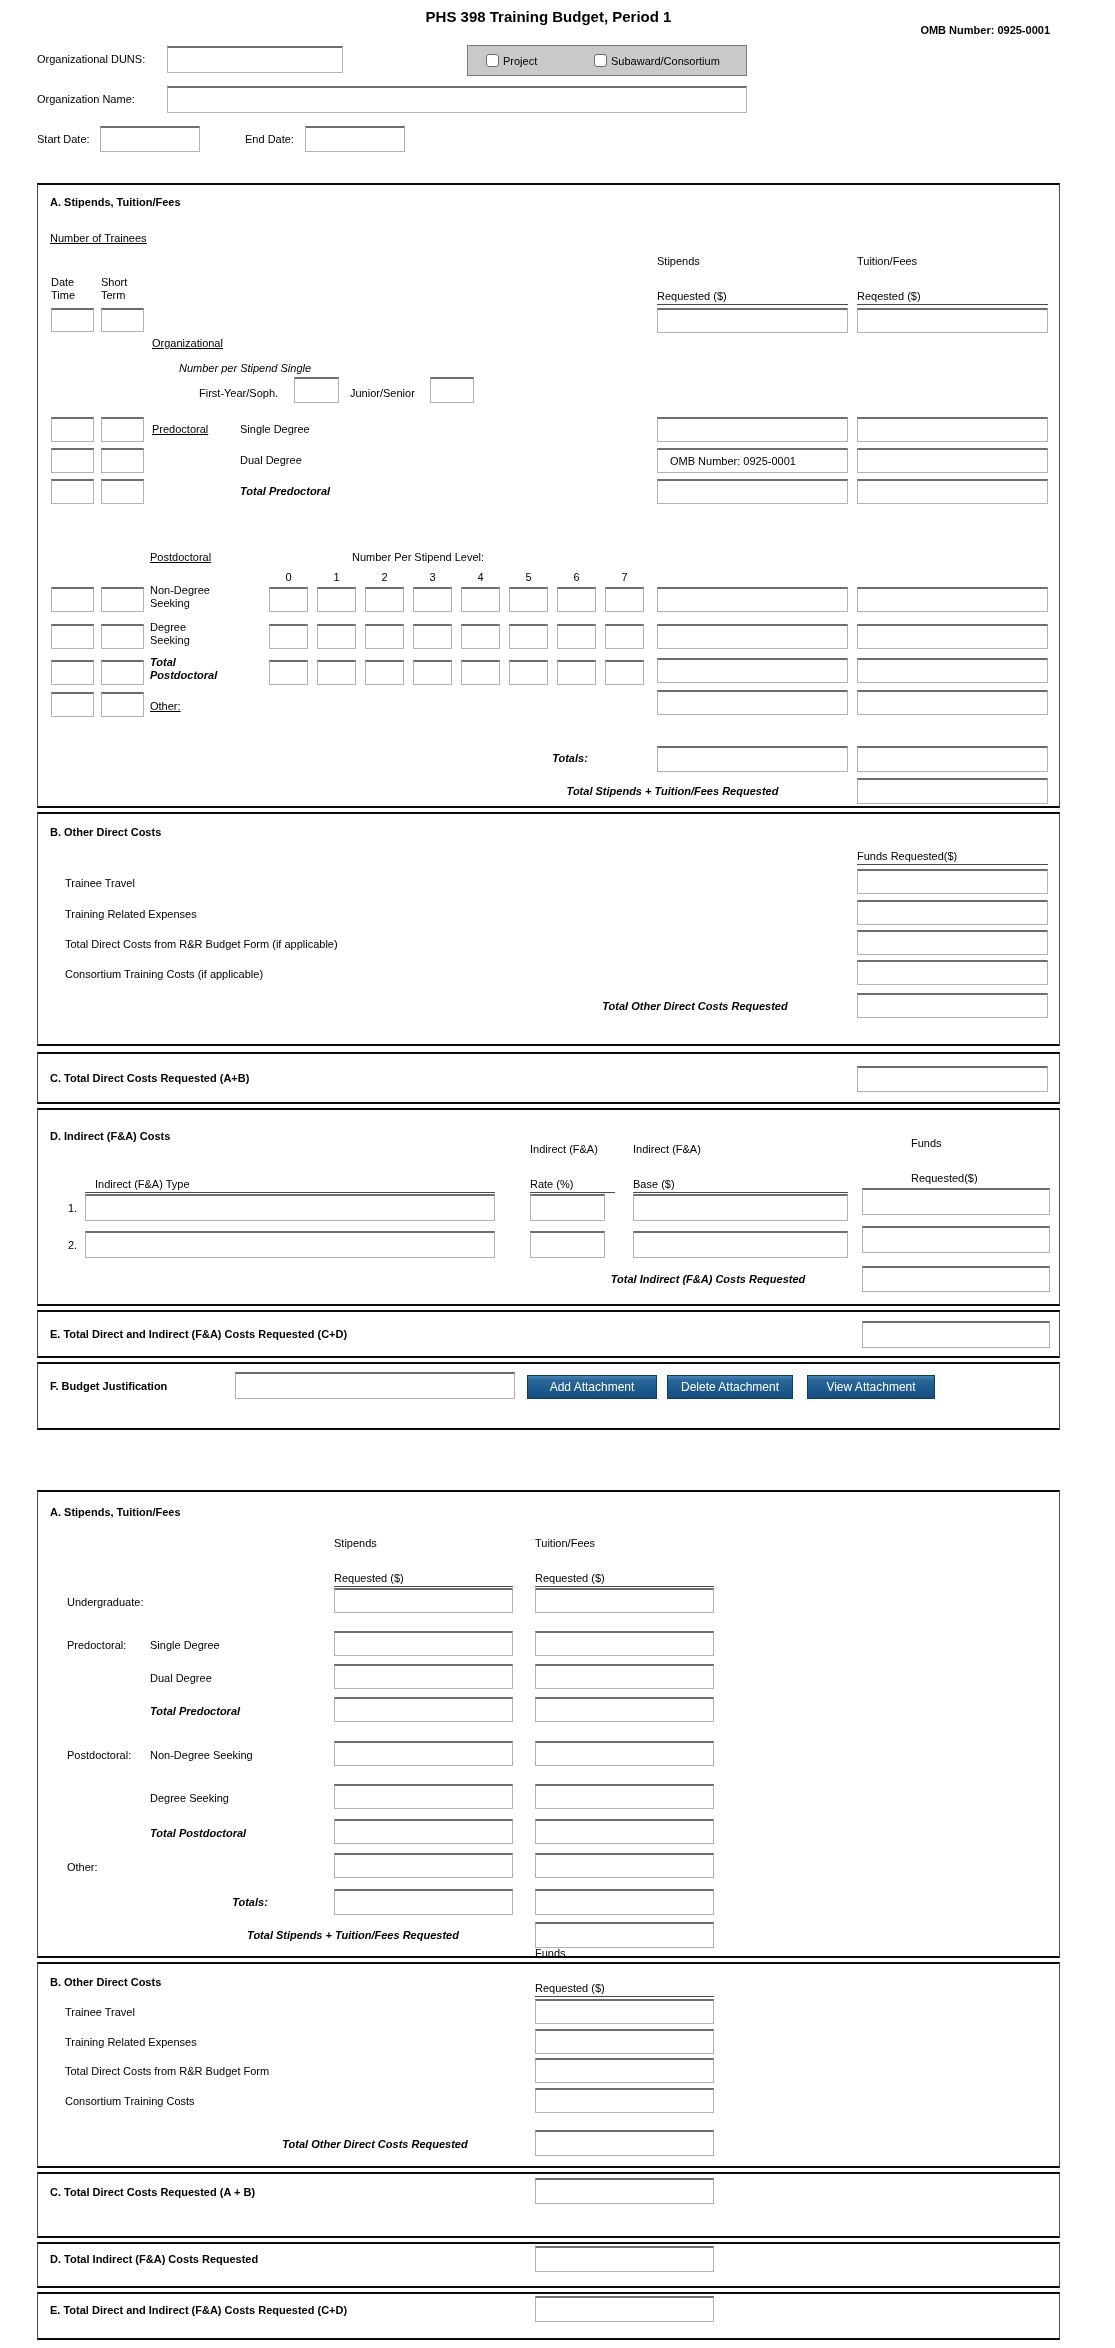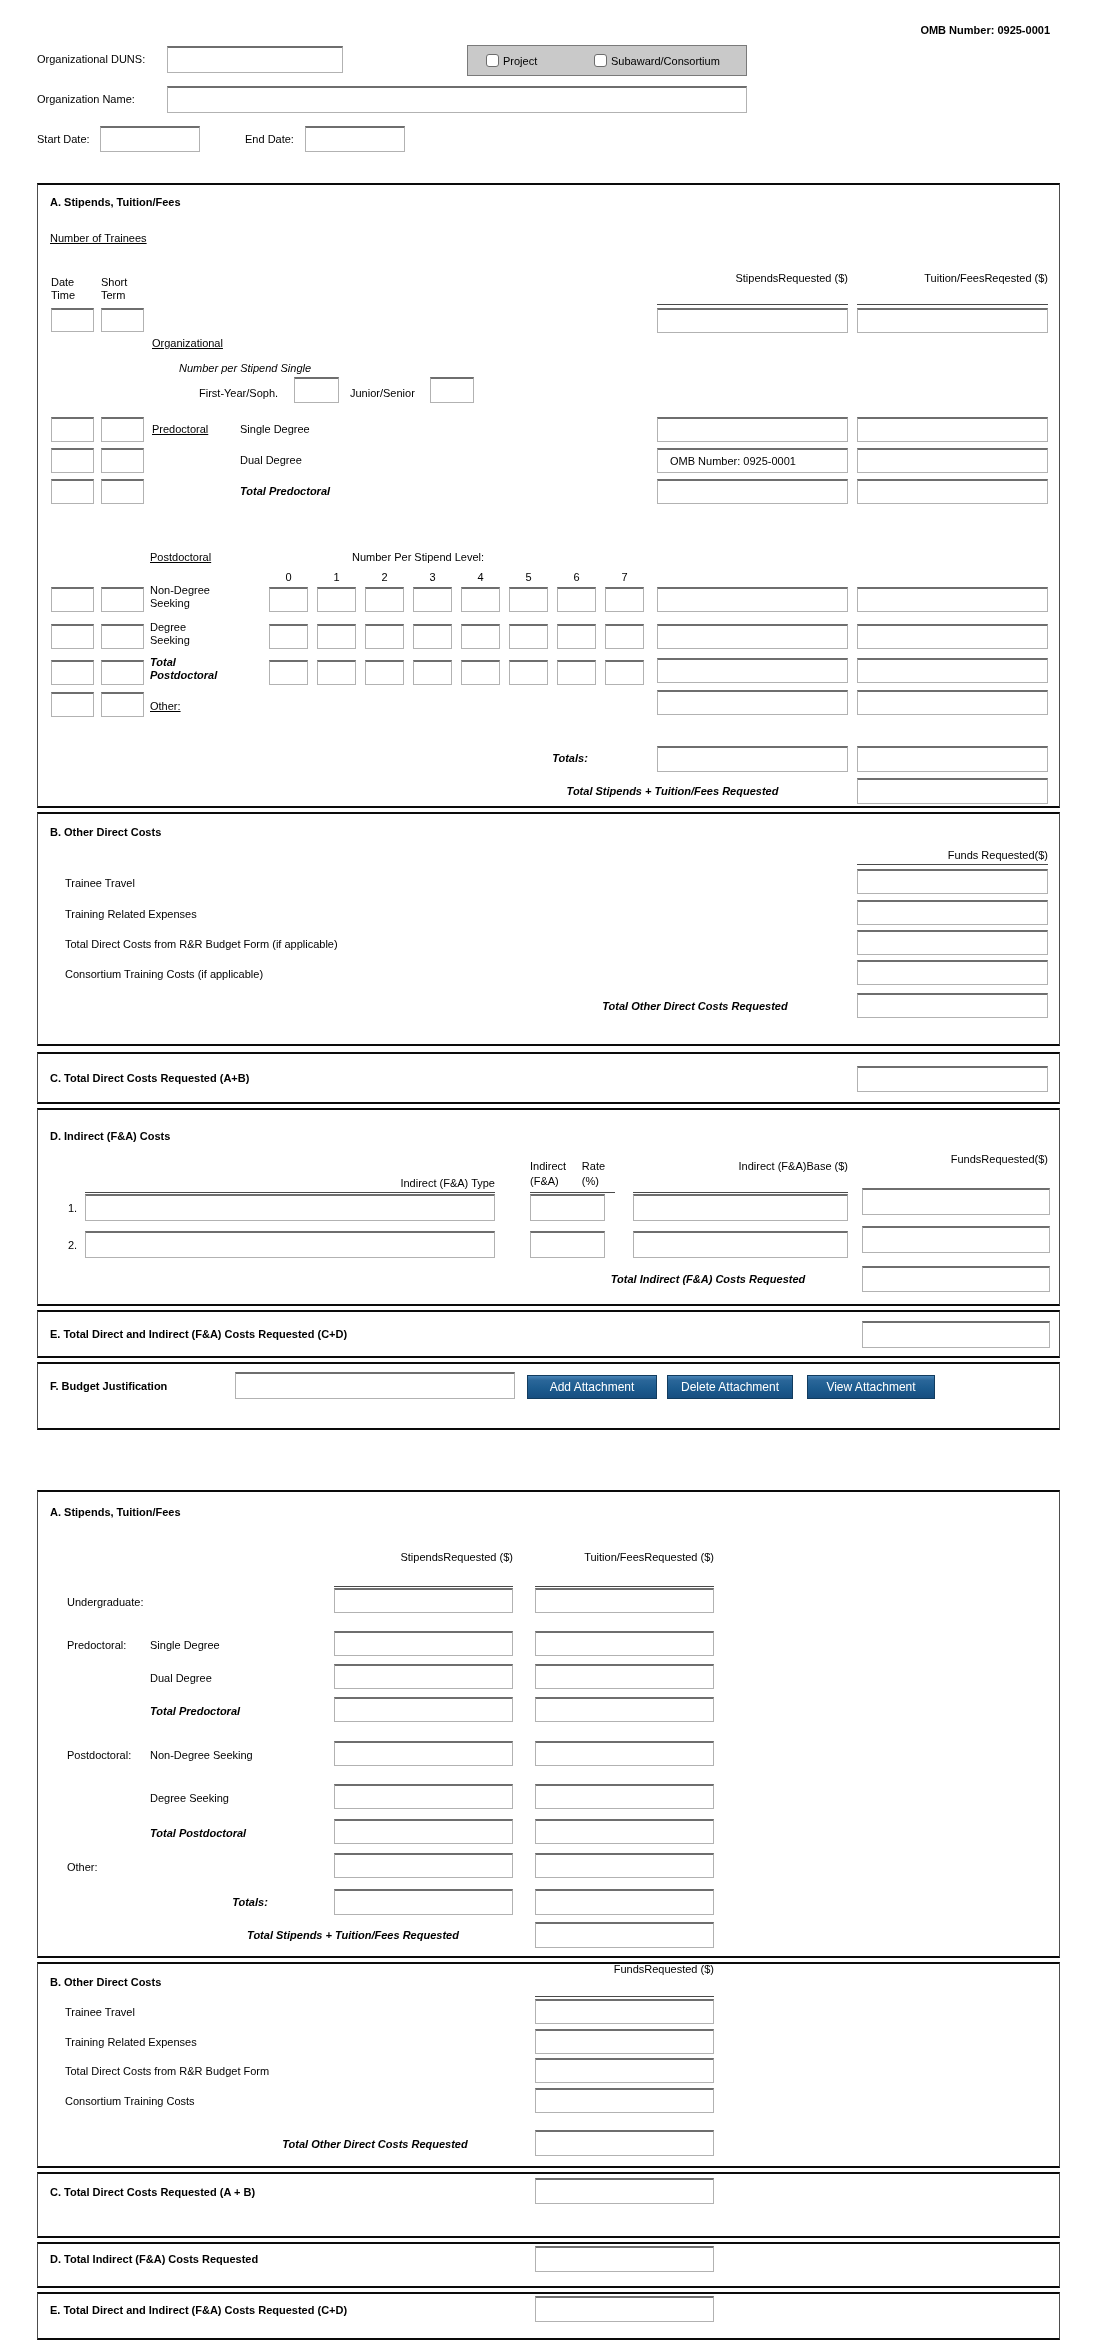--- a/index.html
+++ b/index.html
@@ -11,37 +11,38 @@
   .bi{font-weight:bold;font-style:italic;}
   .i{font-style:italic;}
   .u{text-decoration:underline;}
   .r{text-align:center;}
   .ctr{text-align:center;}
   .sec{position:absolute;left:37px;width:1023px;background:#fff;box-sizing:border-box;
        border:1px solid #4d4d4d;border-top:2px solid #0a0a0a;border-bottom:2px solid #0a0a0a;}
   .ipt{position:absolute;background:#fff;border:1px solid #b2b2b2;border-top:2px solid #6e6e6e;
        box-sizing:border-box;font-family:inherit;font-size:11px;padding:0 4px;}
   input.ipt{outline:none;}
-  .hdr{position:absolute;display:flex;flex-direction:row;justify-content:flex-end;
-       line-height:15px;box-sizing:border-box;}
+  .hdr{position:absolute;display:flex;flex-direction:column;justify-content:flex-end;
+       line-height:15px;box-sizing:border-box;gap:20px;}
   .hdr.under{border-bottom:1px solid #4a4a4a;}
   .title{position:absolute;left:37px;width:1023px;text-align:center;font-weight:bold;font-size:15px;}
   .gray{position:absolute;background:#c9c9c9;border:1px solid #7a7a7a;box-sizing:border-box;}
   .cb{position:absolute;width:13px;height:13px;background:#fff;border:1px solid #6d6d6d;
       border-radius:3px;box-sizing:border-box;}
   .btn{position:absolute;height:24px;box-sizing:border-box;color:#fff;font-size:12px;
        text-align:center;line-height:22px;border:1px solid #123c5f;
        background:linear-gradient(180deg,#4a86b8 0%,#2a6699 20%,#1d5c8f 55%,#174e80 100%);
        cursor:pointer;}
 </style>
 </head>
 <body>
 
 <div class="page">
 
+  <div class="title" style="top:8px;">PHS 398 Training Budget, Period 1</div>
   <div class="lbl b" style="left:860px;top:24px;width:190px;text-align:right;">OMB Number: 0925-0001</div>
 
   <div class="lbl" style="left:37px;top:53px;">Organizational DUNS:</div>
   <input type="text" class="ipt" style="left: 167px; top: 46px; width: 176px; height: 27px;">
 
   <div class="lbl" style="left:372px;top:61px;margin-top:36px;">Budget Type:</div>
   <div class="gray" style="left:467px;top:45px;width:280px;height:31px;">
     <span class="cb" style="left:18px;top:8px;"></span>
     <span class="lbl" style="left:35px;top:9px;">Project</span>
     <span class="cb" style="left:126px;top:8px;"></span>

